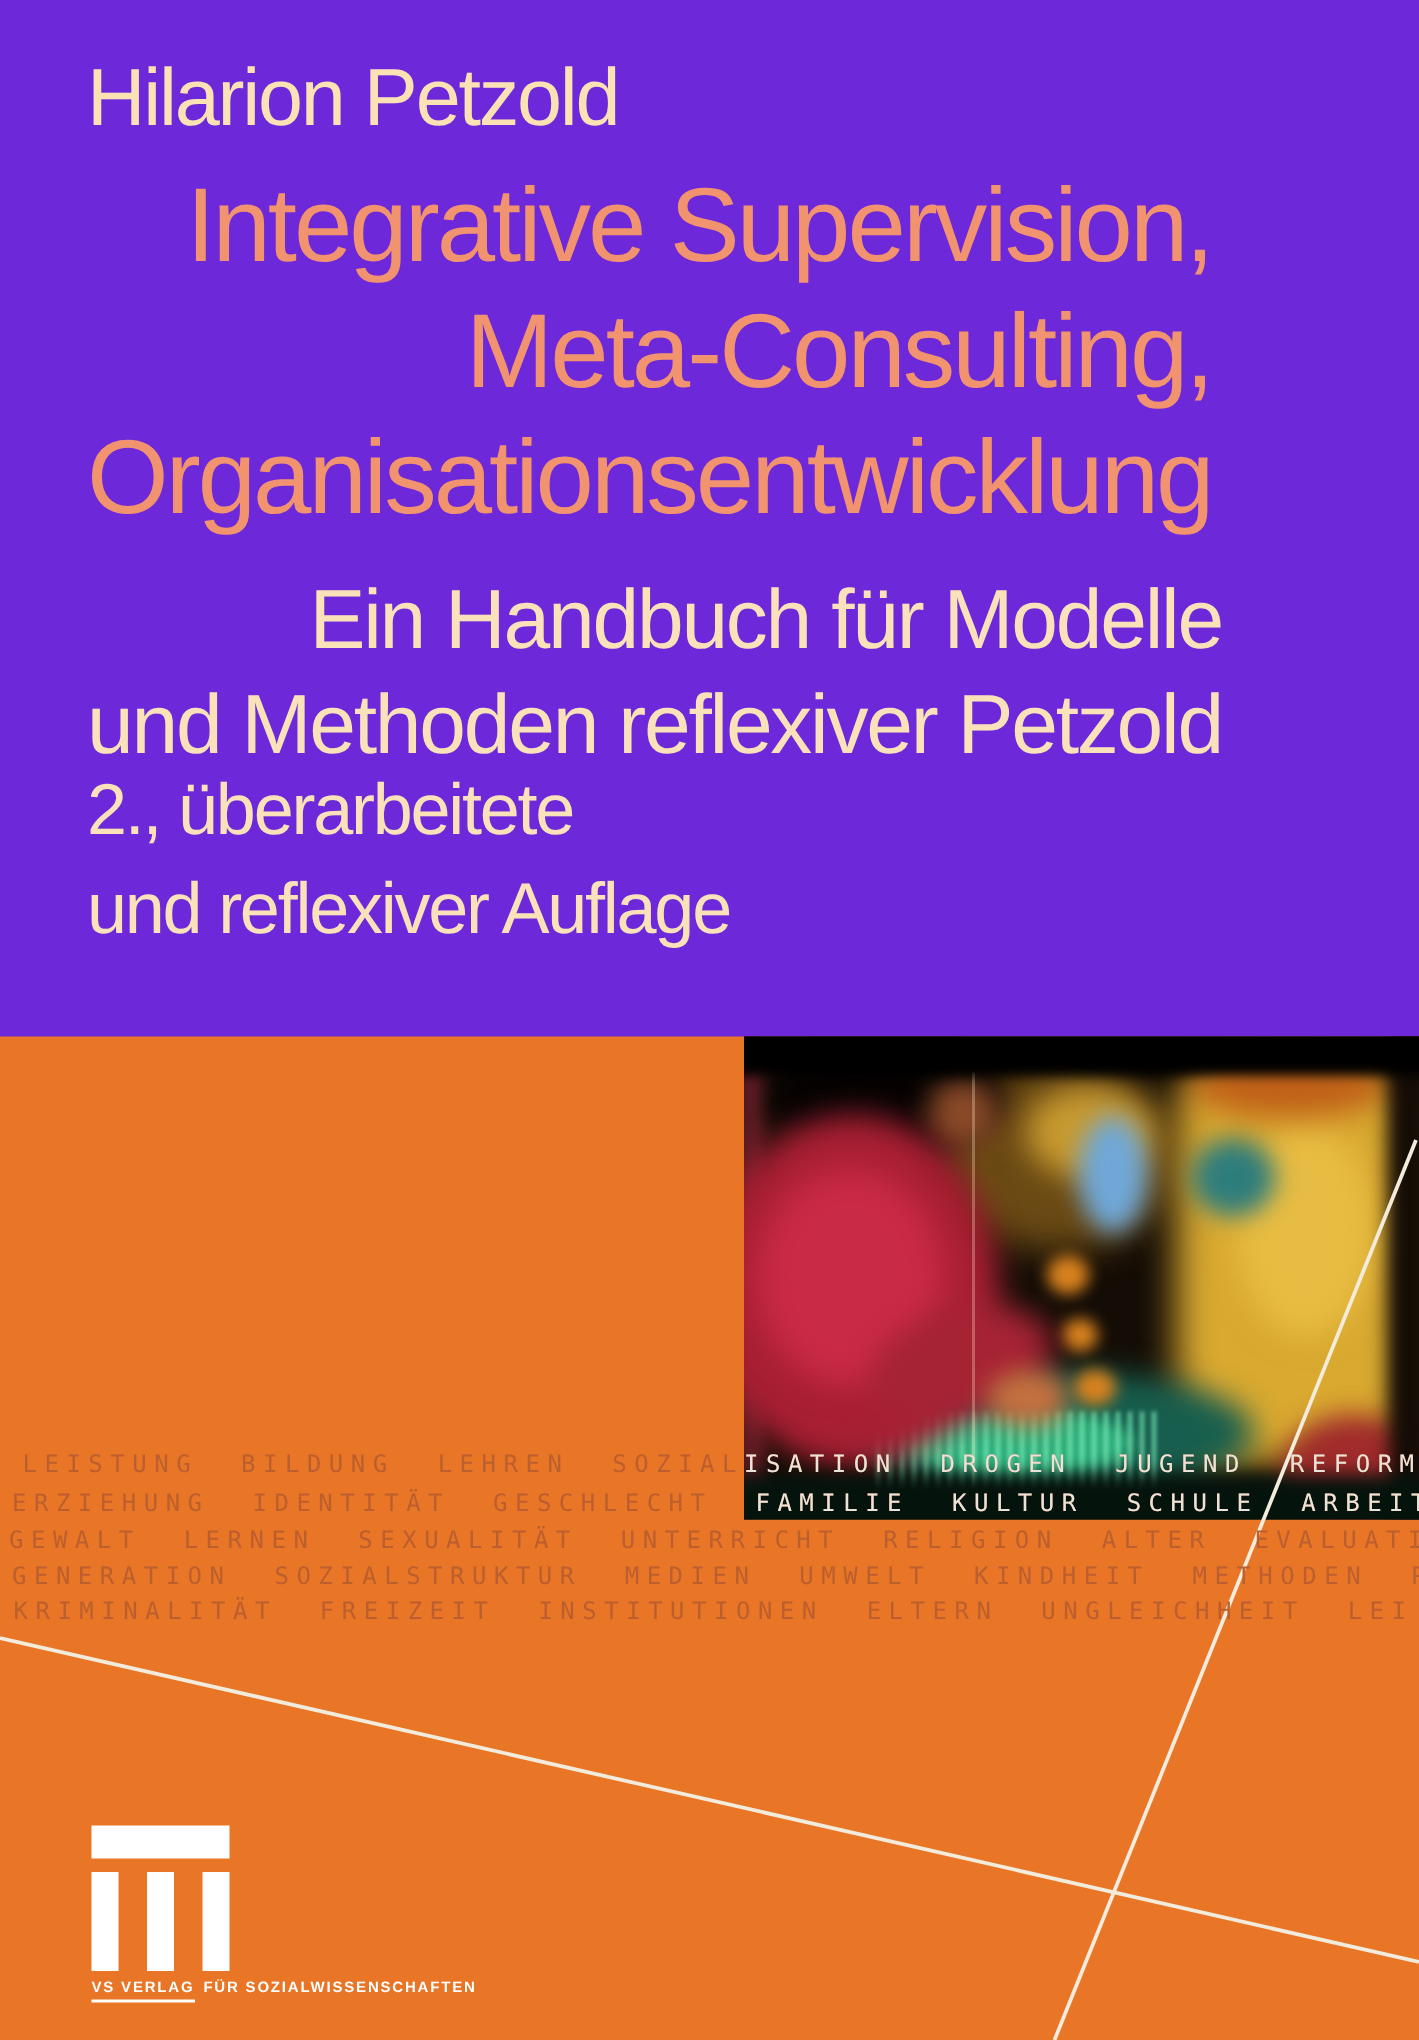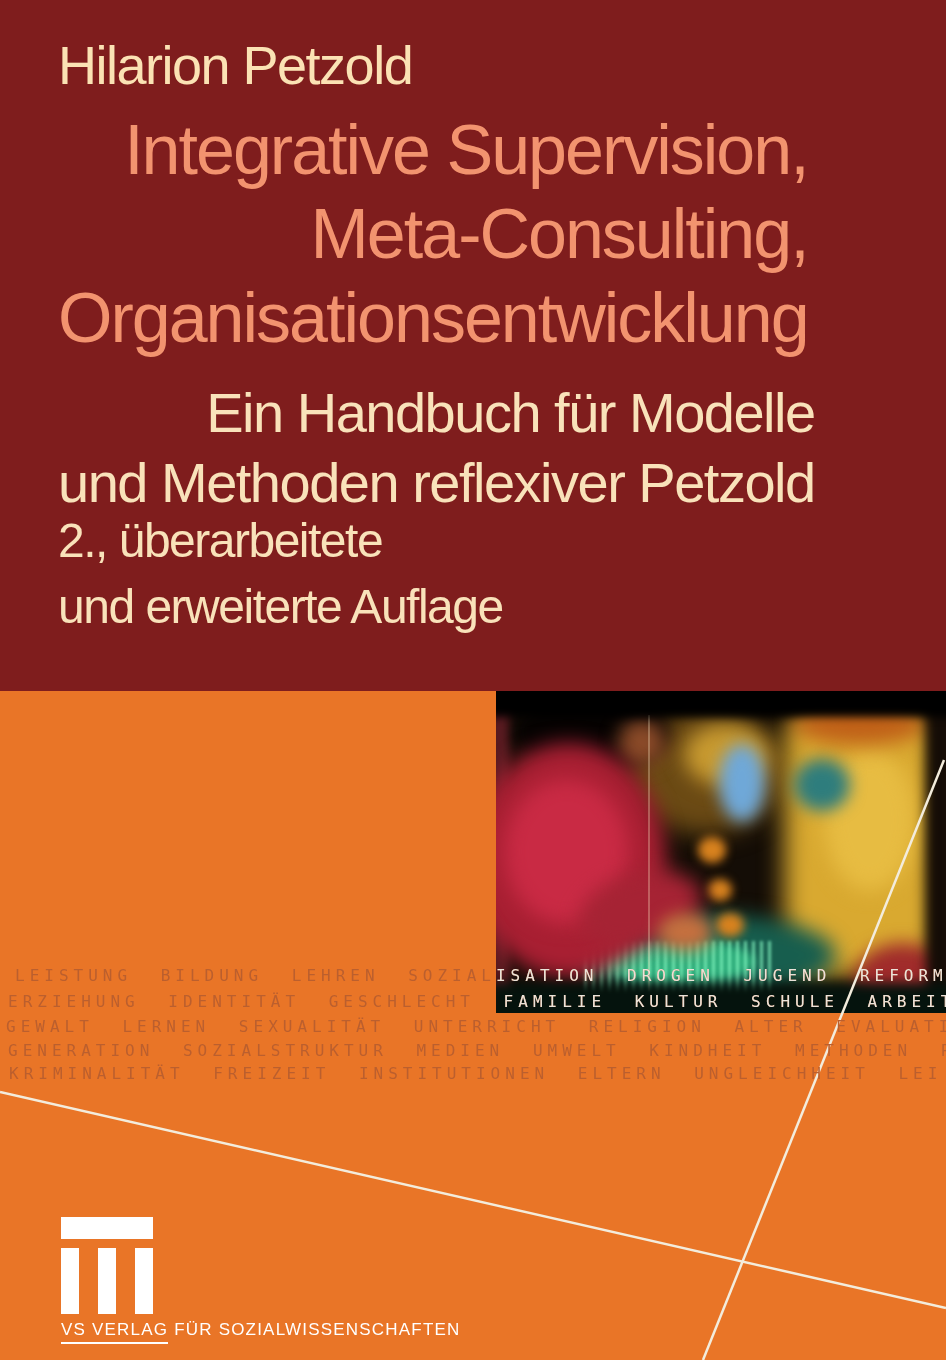--- a/index.html
+++ b/index.html
@@ -3,21 +3,21 @@
 <meta charset="utf-8">
 <style>
   html,body{margin:0;padding:0;background:#fff;}
   .cover{
     position:relative;width:946px;height:1360px;overflow:hidden;
     background:#e97527;font-family:"Liberation Sans",sans-serif;
   }
   
   .header{
     position:absolute;left:0;top:0;width:946px;height:691px;
-    background:#7f1d1d;
+    background:#6d28d9;
   }
   .author{
     position:absolute;left:58px;top:36px;
     font-size:54px;letter-spacing:-1.5px;line-height:1.1;
     color:#fbe2b4;white-space:nowrap;
   }
   .title{
     position:absolute;left:58px;top:108px;margin:0;
     font-size:70px;font-weight:400;letter-spacing:-2px;line-height:84px;
     color:#f2936f;white-space:nowrap;text-align:right;
@@ -89,21 +89,21 @@
 
   
   .logo{position:absolute;left:61px;top:1217px;width:92px;height:97px;}
   .logo .bar{position:absolute;background:#fff;}
   .logo .top{left:0;top:0;width:92px;height:22px;}
   .logo .v1{left:0;top:31px;width:18px;height:66px;}
   .logo .v2{left:37px;top:31px;width:18px;height:66px;}
   .logo .v3{left:74px;top:31px;width:18px;height:66px;}
   .pubtext{
     position:absolute;left:61px;top:1320px;
-    font-size:17px;font-weight:normal;letter-spacing:1.2px;
+    font-size:10px;font-weight:bold;letter-spacing:1.2px;
     color:#fff;white-space:nowrap;
   }
   .pubtext .strong{display:inline-block;border-bottom:2px solid #fff;padding-bottom:2px;margin-right:6px;}
 </style>
 </head>
 <body>
 
 <div class="cover">
 
   <header class="header">
@@ -112,21 +112,21 @@
       <span>Integrative Supervision,</span>
       <span>Meta-Consulting,</span>
       <span>Organisationsentwicklung</span>
     </h1>
     <div class="subtitle">
       <span>Ein Handbuch für Modelle</span>
       <span>und Methoden reflexiver Petzold</span>
     </div>
     <div class="edition">
       <span>2., überarbeitete</span>
-      <span>und erweiterte Auflage</span>
+      <span>und reflexiver Auflage</span>
     </div>
   </header>
 
   <div class="photo">
     <div class="blob ph-leftcol"></div>
     <div class="blob ph-olive"></div>
     <div class="blob ph-yellow-mid"></div>
     <div class="blob ph-bigyellow"></div>
     <div class="blob ph-yellow-hot"></div>
     <div class="blob ph-orange-top"></div>

